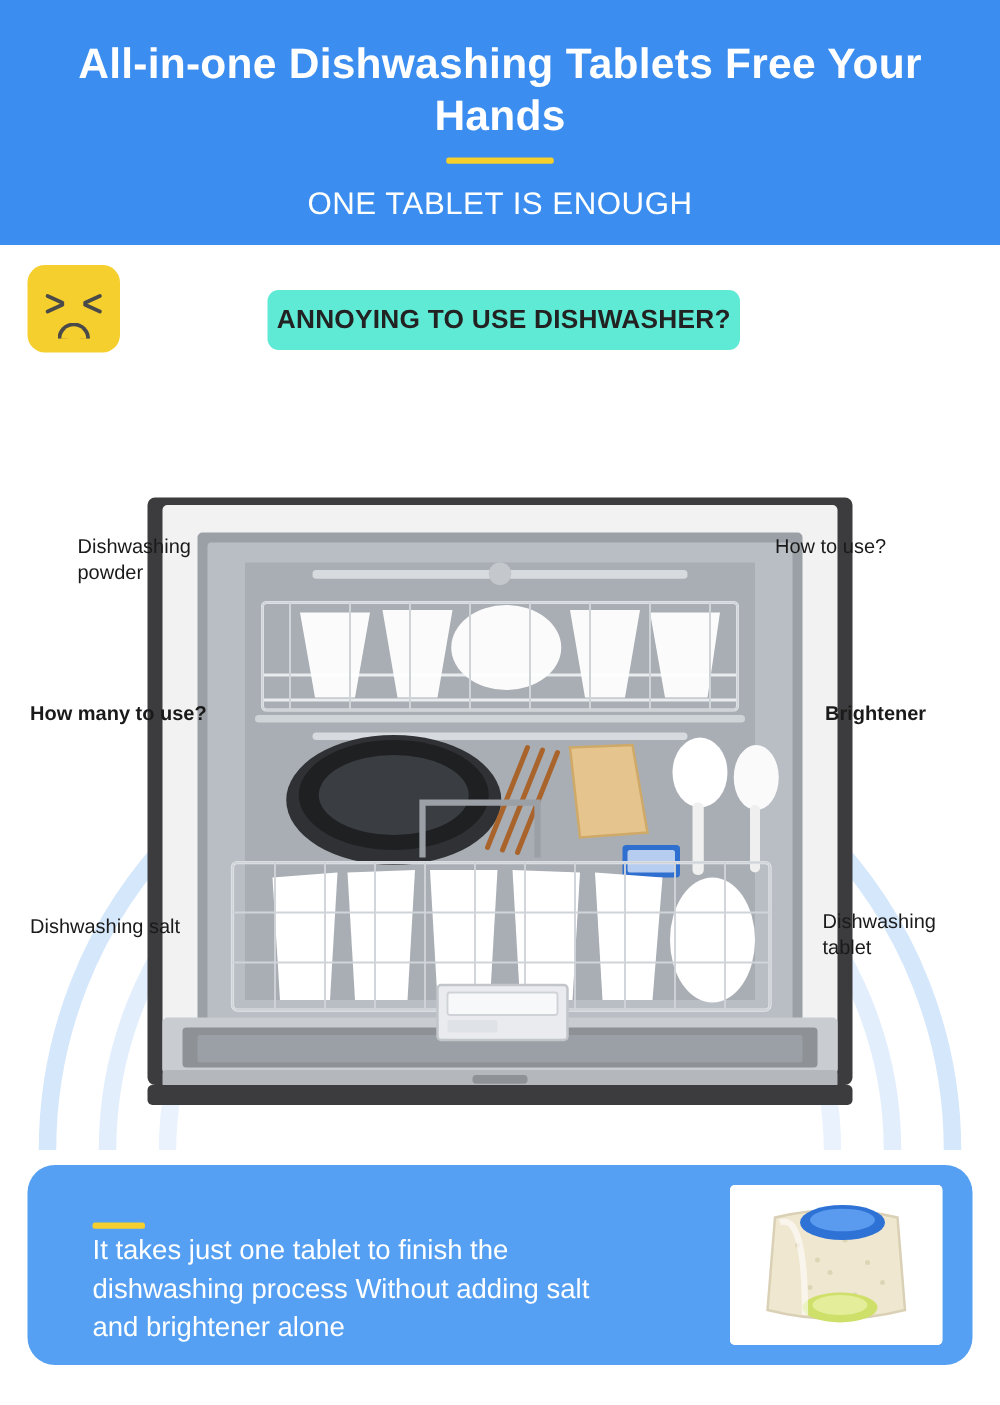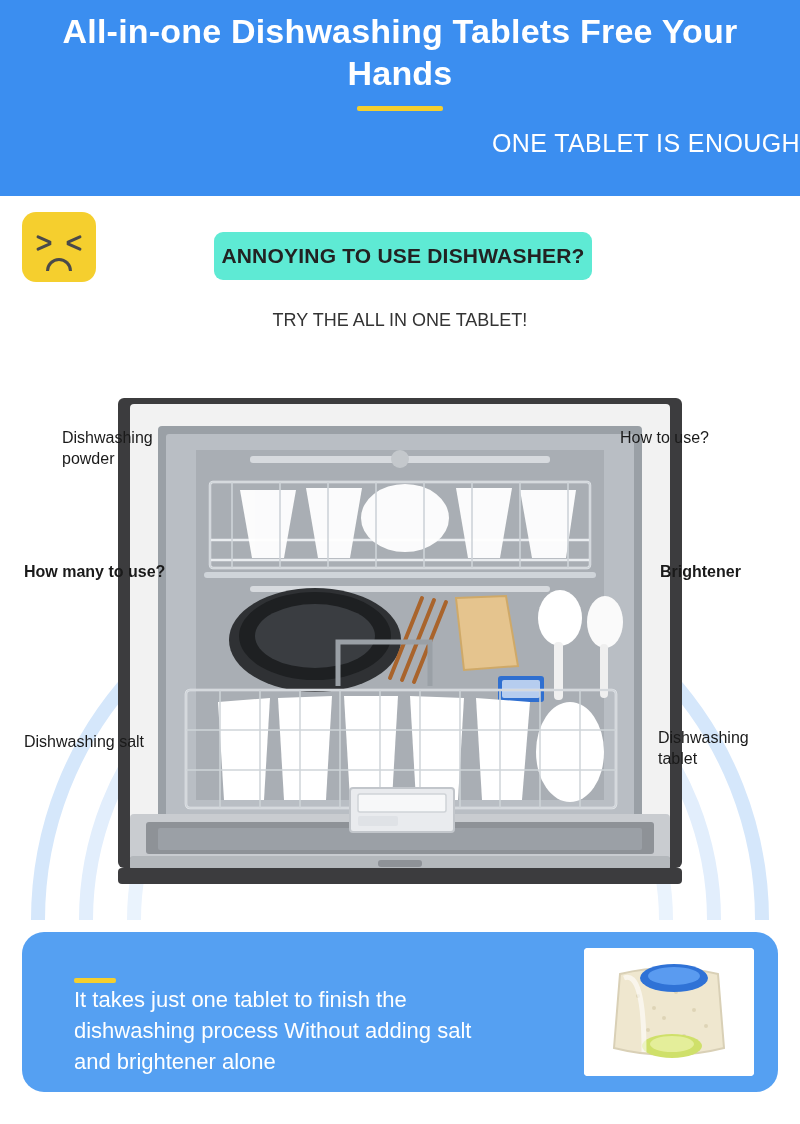--- a/index.html
+++ b/index.html
@@ -15,21 +15,21 @@
     background: #ffffff;
   }
 
   
   .header {
     position: absolute;
     left: 0; top: 0;
     width: 800px; height: 196px;
     background: #3b8ef0;
     text-align: center;
-    padding-top: 10px;
+    padding-top: 30px;
   }
   .header-title {
     color: #ffffff;
     font-size: 34px;
     font-weight: bold;
     line-height: 1.24;
     letter-spacing: 0.2px;
     padding: 0 60px;
   }
   .header-rule {
@@ -37,21 +37,20 @@
     background: #f5cf2e;
     margin: 12px auto 0 auto;
     border-radius: 2px;
   }
   .header-sub {
     color: #ffffff;
     font-size: 25px;
     font-weight: normal;
     margin-top: 18px;
     letter-spacing: 0.4px;
-    text-align: right;
   }
 
   
   .sad-badge {
     position: absolute;
     left: 22px; top: 212px;
     width: 74px; height: 70px;
     background: #f5cf2e;
     border-radius: 14px;
   }
@@ -172,21 +171,20 @@
   <div class="sad-badge">
     <div class="sad-eye l"></div>
     <div class="sad-eye l2"></div>
     <div class="sad-eye r"></div>
     <div class="sad-eye r2"></div>
     <div class="sad-mouth"></div>
   </div>
 
   <div class="pill">ANNOYING TO USE DISHWASHER?</div>
 
-  <div class="try-line">TRY THE ALL IN ONE TABLET!</div>
 
   <div class="hero">
 
     <svg class="rings" viewBox="0 0 800 560">
       <g fill="none" stroke="#d5e7fb" stroke-width="14">
         <path d="M 38 560 A 362 362 0 0 1 762 560"></path>
       </g>
       <g fill="none" stroke="#e2eefc" stroke-width="14">
         <path d="M 86 560 A 314 314 0 0 1 714 560"></path>
       </g>

